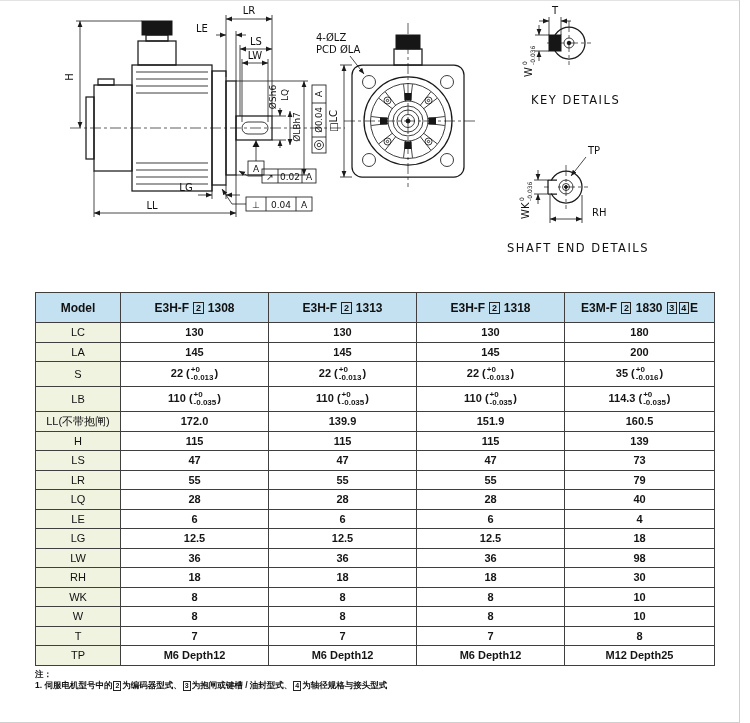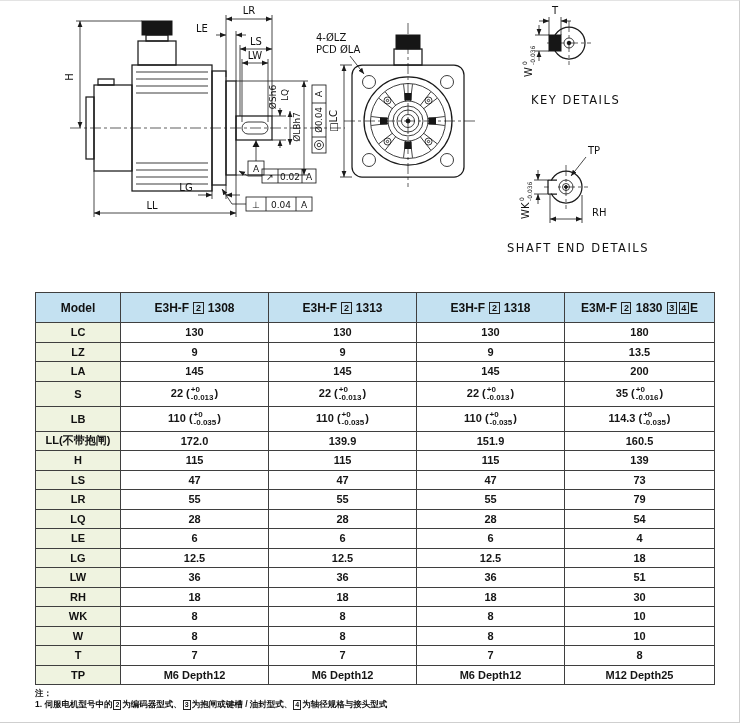--- a/index.html
+++ b/index.html
@@ -12,21 +12,21 @@
   svg .title{font-size:11.5px;letter-spacing:1.5px;}
   .obj{fill:none;stroke:#1a1a1a;stroke-width:1.25;}
   .obj2{fill:none;stroke:#1a1a1a;stroke-width:0.85;}
   .blk{fill:#161616;stroke:#161616;}
   .cl{fill:none;stroke:#1a1a1a;stroke-width:0.7;stroke-dasharray:11 3 3 3;}
   .dim{fill:none;stroke:#1a1a1a;stroke-width:0.8;}
   .table-area{position:absolute;top:291px;left:35px;width:679px;}
   table.tbl{border-collapse:collapse;width:679px;table-layout:fixed;}
   .tbl th,.tbl td{border:1px solid #3f3f3f;text-align:center;vertical-align:middle;padding:1px 2px;}
   .tbl thead th{background:#c4e1f1;height:27px;font-size:12px;font-weight:700;color:#111;}
-  .tbl tbody th{background:#eff3e0;font-size:11px;font-weight:700;color:#111;height:16.5px;}
+  .tbl tbody th{background:#eff3e0;font-size:11px;font-weight:400;color:#111;height:16.5px;}
   .tbl tbody td{font-size:11px;font-weight:600;color:#151515;height:16.5px;}
   .boxnum{display:inline-block;border:1.2px solid #222;padding:0 1.5px;font-size:9px;line-height:10px;
           margin:0 1px;font-weight:700;vertical-align:1px;}
   .tol{display:inline-flex;flex-direction:column;align-items:flex-start;font-size:8px;line-height:8px;
        font-weight:600;margin:3px 1px;vertical-align:middle;text-align:left;}
   .note{margin-top:3px;font-size:8.5px;font-weight:700;color:#111;line-height:1.3;}
   .note .boxnum{font-size:7px;line-height:8px;padding:0 1px;vertical-align:0;}
 </style>
 </head>
 <body>
@@ -258,27 +258,20 @@
       </thead>
       <tbody>
           <tr>
             <th>LC</th>
             <td>130</td>
             <td>130</td>
             <td>130</td>
             <td>180</td>
           </tr>
           <tr>
-            <th>LZ</th>
-            <td>9</td>
-            <td>9</td>
-            <td>9</td>
-            <td>13.5</td>
-          </tr>
-          <tr>
             <th>LA</th>
             <td>145</td>
             <td>145</td>
             <td>145</td>
             <td>200</td>
           </tr>
           <tr>
             <th>S</th>
             <td>22 (<span class="tol">
                 <span>+0</span>
@@ -342,42 +335,42 @@
             <td>55</td>
             <td>55</td>
             <td>55</td>
             <td>79</td>
           </tr>
           <tr>
             <th>LQ</th>
             <td>28</td>
             <td>28</td>
             <td>28</td>
-            <td>54</td>
+            <td>40</td>
           </tr>
           <tr>
             <th>LE</th>
             <td>6</td>
             <td>6</td>
             <td>6</td>
             <td>4</td>
           </tr>
           <tr>
             <th>LG</th>
             <td>12.5</td>
             <td>12.5</td>
             <td>12.5</td>
             <td>18</td>
           </tr>
           <tr>
             <th>LW</th>
             <td>36</td>
             <td>36</td>
             <td>36</td>
-            <td>51</td>
+            <td>98</td>
           </tr>
           <tr>
             <th>RH</th>
             <td>18</td>
             <td>18</td>
             <td>18</td>
             <td>30</td>
           </tr>
           <tr>
             <th>WK</th>

